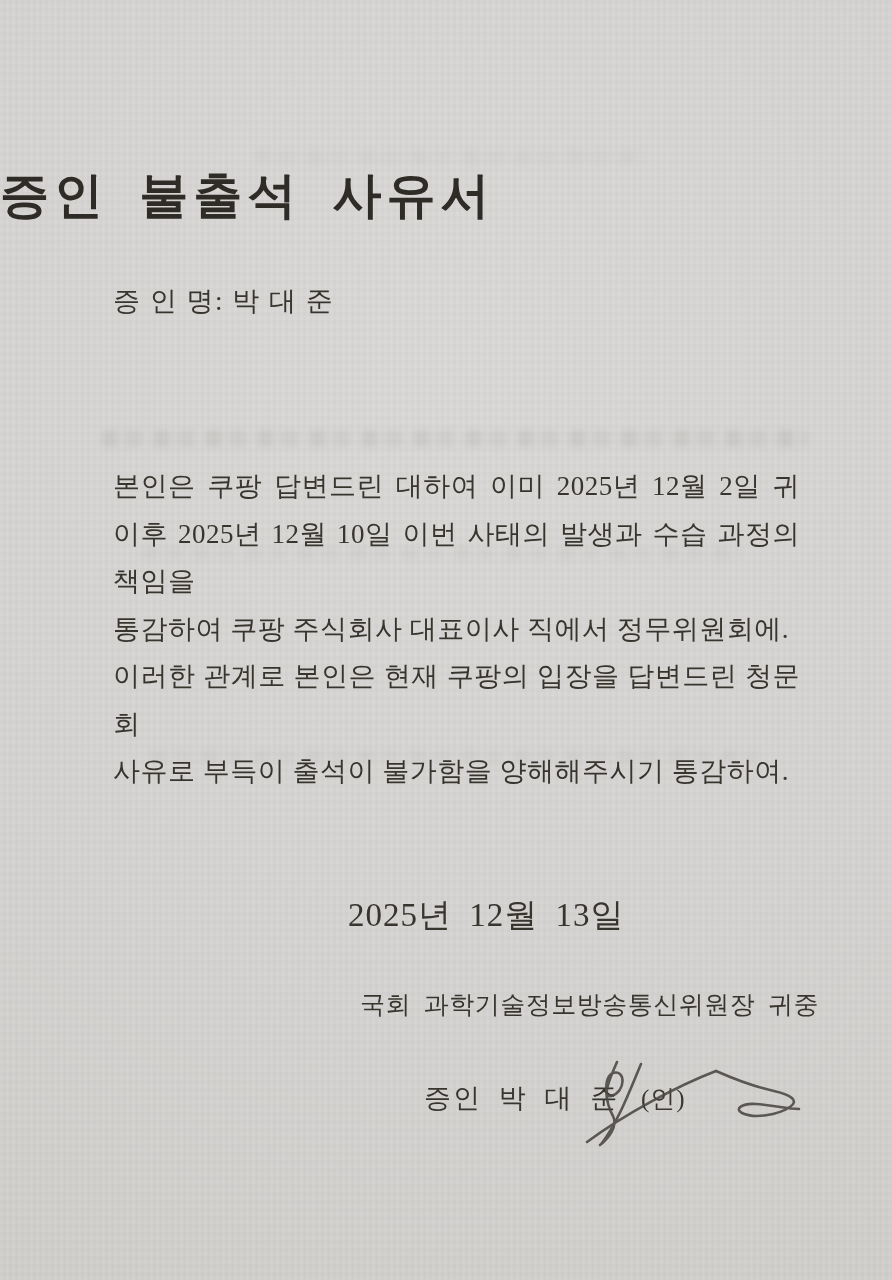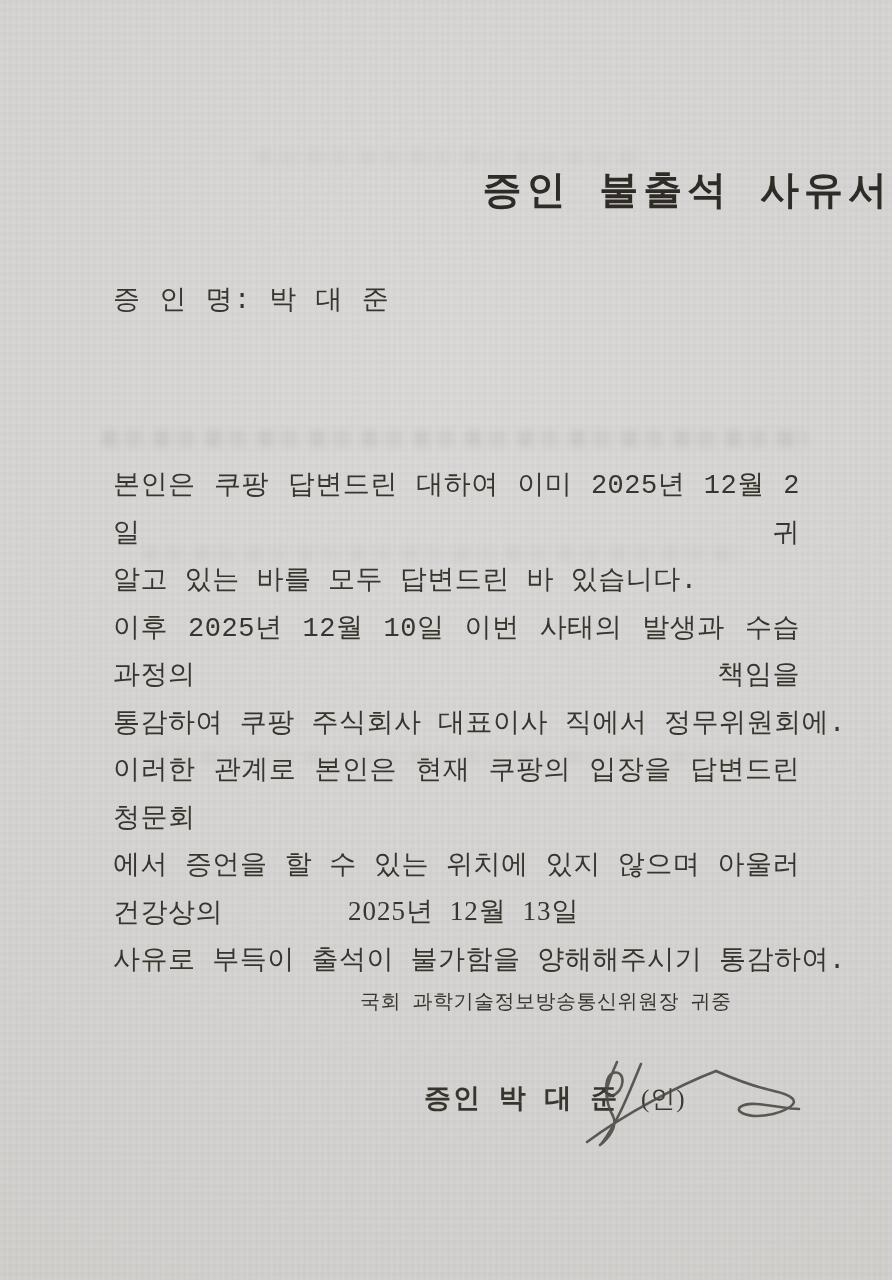--- a/index.html
+++ b/index.html
@@ -32,57 +32,57 @@
     border-radius: 5px;
   }
   .smudge1 { left: 102px; top: 430px; width: 706px; height: 17px; opacity: 0.20; }
   .smudge2 { left: 142px; top: 547px; width: 600px; height: 13px; opacity: 0.10; }
   .smudge3 { left: 150px; top: 750px; width: 610px; height: 13px; opacity: 0.09; }
   .smudge4 { left: 255px; top: 150px; width: 390px; height: 14px; opacity: 0.08; }
 
   .title {
     position: absolute;
     left: 0; top: 163px; width: 892px;
-    text-align: right;
-    font-size: 39px; font-weight: bold;
+    text-align: left;
+    font-size: 49px; font-weight: bold;
     letter-spacing: 5px; word-spacing: 14px;
     color: #2f2c27;
   }
   .info {
     position: absolute;
     left: 113px; top: 277px; width: 700px;
     font-size: 27px; line-height: 48px;
     letter-spacing: 1.5px;
   }
   .body-text {
     position: absolute;
     left: 113px; top: 463px; width: 687px;
     font-size: 27px; line-height: 47.5px;
     letter-spacing: 0.5px;
   }
-  .line { white-space: nowrap; font-family: Liberation Mono, monospace; }
+  .line { white-space: nowrap; }
   .line.full {
     white-space: normal;
     text-align: justify;
     text-align-last: justify;
   }
   .date-line {
     position: absolute;
     left: 348px; top: 893px;
-    font-size: 27px; letter-spacing: 1px; word-spacing: 8px; text-align: center;
+    font-size: 33px; letter-spacing: 1px; word-spacing: 8px; text-align: center;
   }
   .recipient-line {
     position: absolute;
     left: 360px; top: 988px;
-    font-size: 20px; letter-spacing: 0.5px; word-spacing: 6px;
+    font-size: 25px; letter-spacing: 0.5px; word-spacing: 6px;
   }
   .signer {
     position: absolute;
     left: 424px; top: 1080px;
-    font-size: 27px; letter-spacing: 2px; word-spacing: 8px; font-weight: bold;
+    font-size: 27px; letter-spacing: 2px; word-spacing: 8px;
   }
   .seal {
     position: absolute;
     left: 641px; top: 1082px;
     font-size: 25px; letter-spacing: 1px;
     color: #3c3831;
   }
   .scribble {
     position: absolute;
     left: 575px; top: 1048px;
@@ -101,25 +101,23 @@
   <div class="smudge smudge3"></div>
 
   <div class="title">증인 불출석 사유서</div>
 
   <div class="info">
     <div class="line">증 인 명: 박 대 준</div>
   </div>
 
   <div class="body-text">
     <div class="line full">본인은 쿠팡 답변드린 대하여 이미 2025년 12월 2일 귀</div>
-    <div class="line">알고 있는 바를 모두 답변드린 바 있습니다.</div>
     <div class="line full">이후 2025년 12월 10일 이번 사태의 발생과 수습 과정의 책임을</div>
     <div class="line">통감하여 쿠팡 주식회사 대표이사 직에서 정무위원회에.</div>
     <div class="line full">이러한 관계로 본인은 현재 쿠팡의 입장을 답변드린 청문회</div>
-    <div class="line full">에서 증언을 할 수 있는 위치에 있지 않으며 아울러 건강상의</div>
     <div class="line">사유로 부득이 출석이 불가함을 양해해주시기 통감하여.</div>
   </div>
 
   <div class="date-line">2025년 12월 13일</div>
 
   <div class="recipient-line">국회 과학기술정보방송통신위원장 귀중</div>
 
   <div class="signer">증인 박 대 준</div>
   <div class="seal">(인)</div>
 

